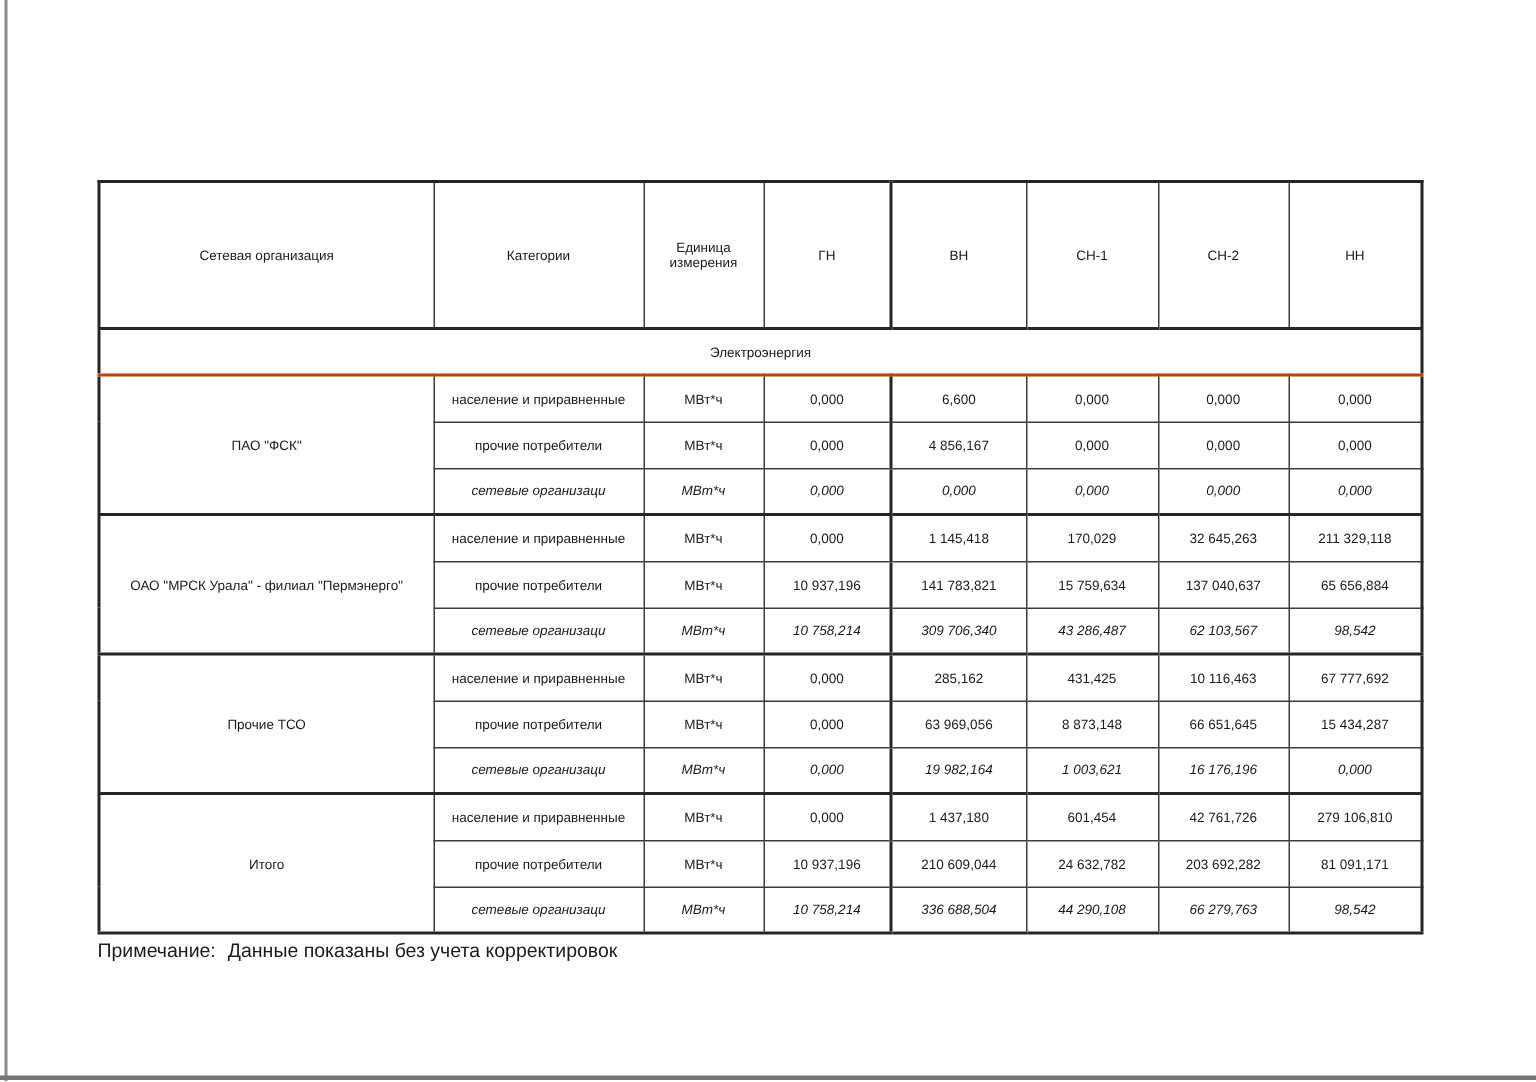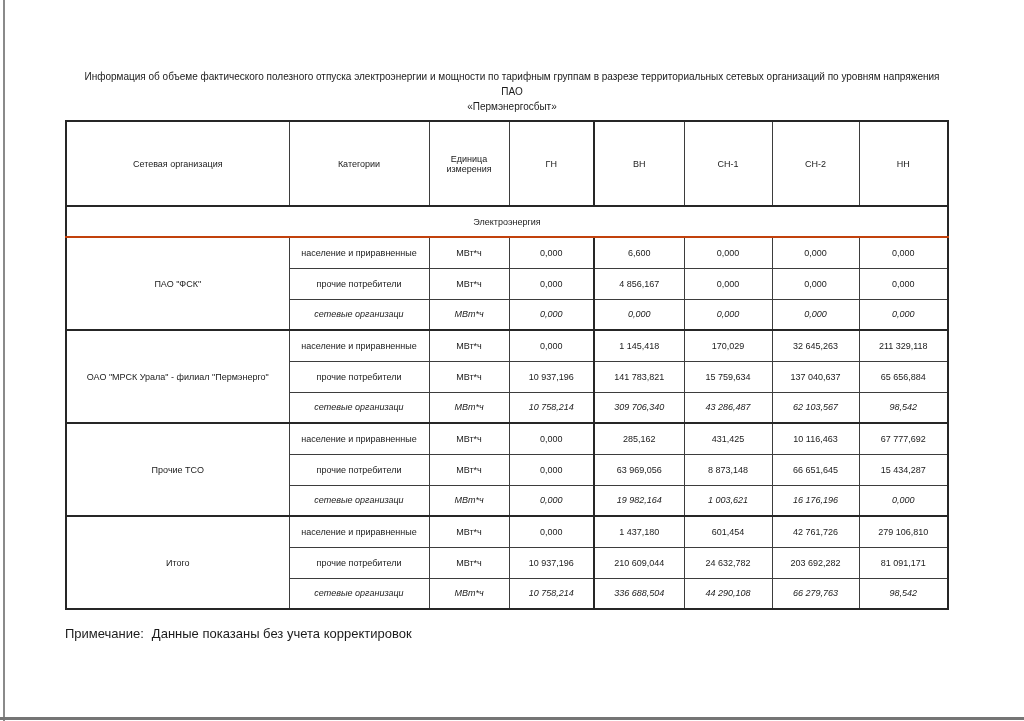--- a/index.html
+++ b/index.html
@@ -53,21 +53,21 @@
     border: 1px solid #3d3d3d;
     font-size: 9px;
     font-weight: normal;
     text-align: center;
     vertical-align: middle;
     padding: 1px 3px;
     color: #1b1b1b;
     overflow: hidden;
   }
   .data-table thead th {
-    height: 85px;
+    height: 98px;
     border-bottom: 2px solid #262626;
   }
   .data-table tbody td { height: 31px; }
   .section-row td {
     height: 14px;
     padding: 0;
     border-bottom: 2px solid #c2410c;
   }
   tr.group-end td { border-bottom: 2px solid #262626; font-style: italic; }
   td.org-cell {
@@ -86,24 +86,20 @@
   .note .note-label { margin-right: 8px; }
 </style>
 </head>
 <body>
 
 <div class="screen">
   <div class="page-edge-left"></div>
   <div class="page-edge-bottom"></div>
 
   <div class="title-block">
-    <div class="title-main">
-      <span>Информация об объеме фактического полезного отпуска электроэнергии и мощности по тарифным группам в разрезе территориальных сетевых организаций по уровням напряжения ПАО</span><br>
-      <span>«Пермэнергосбыт»</span>
-    </div>
   </div>
 
   <table class="data-table">
     <colgroup>
       <col style="width:223px">
       <col style="width:140px">
       <col style="width:80px">
       <col style="width:85px">
       <col style="width:90px">
       <col style="width:88px">

